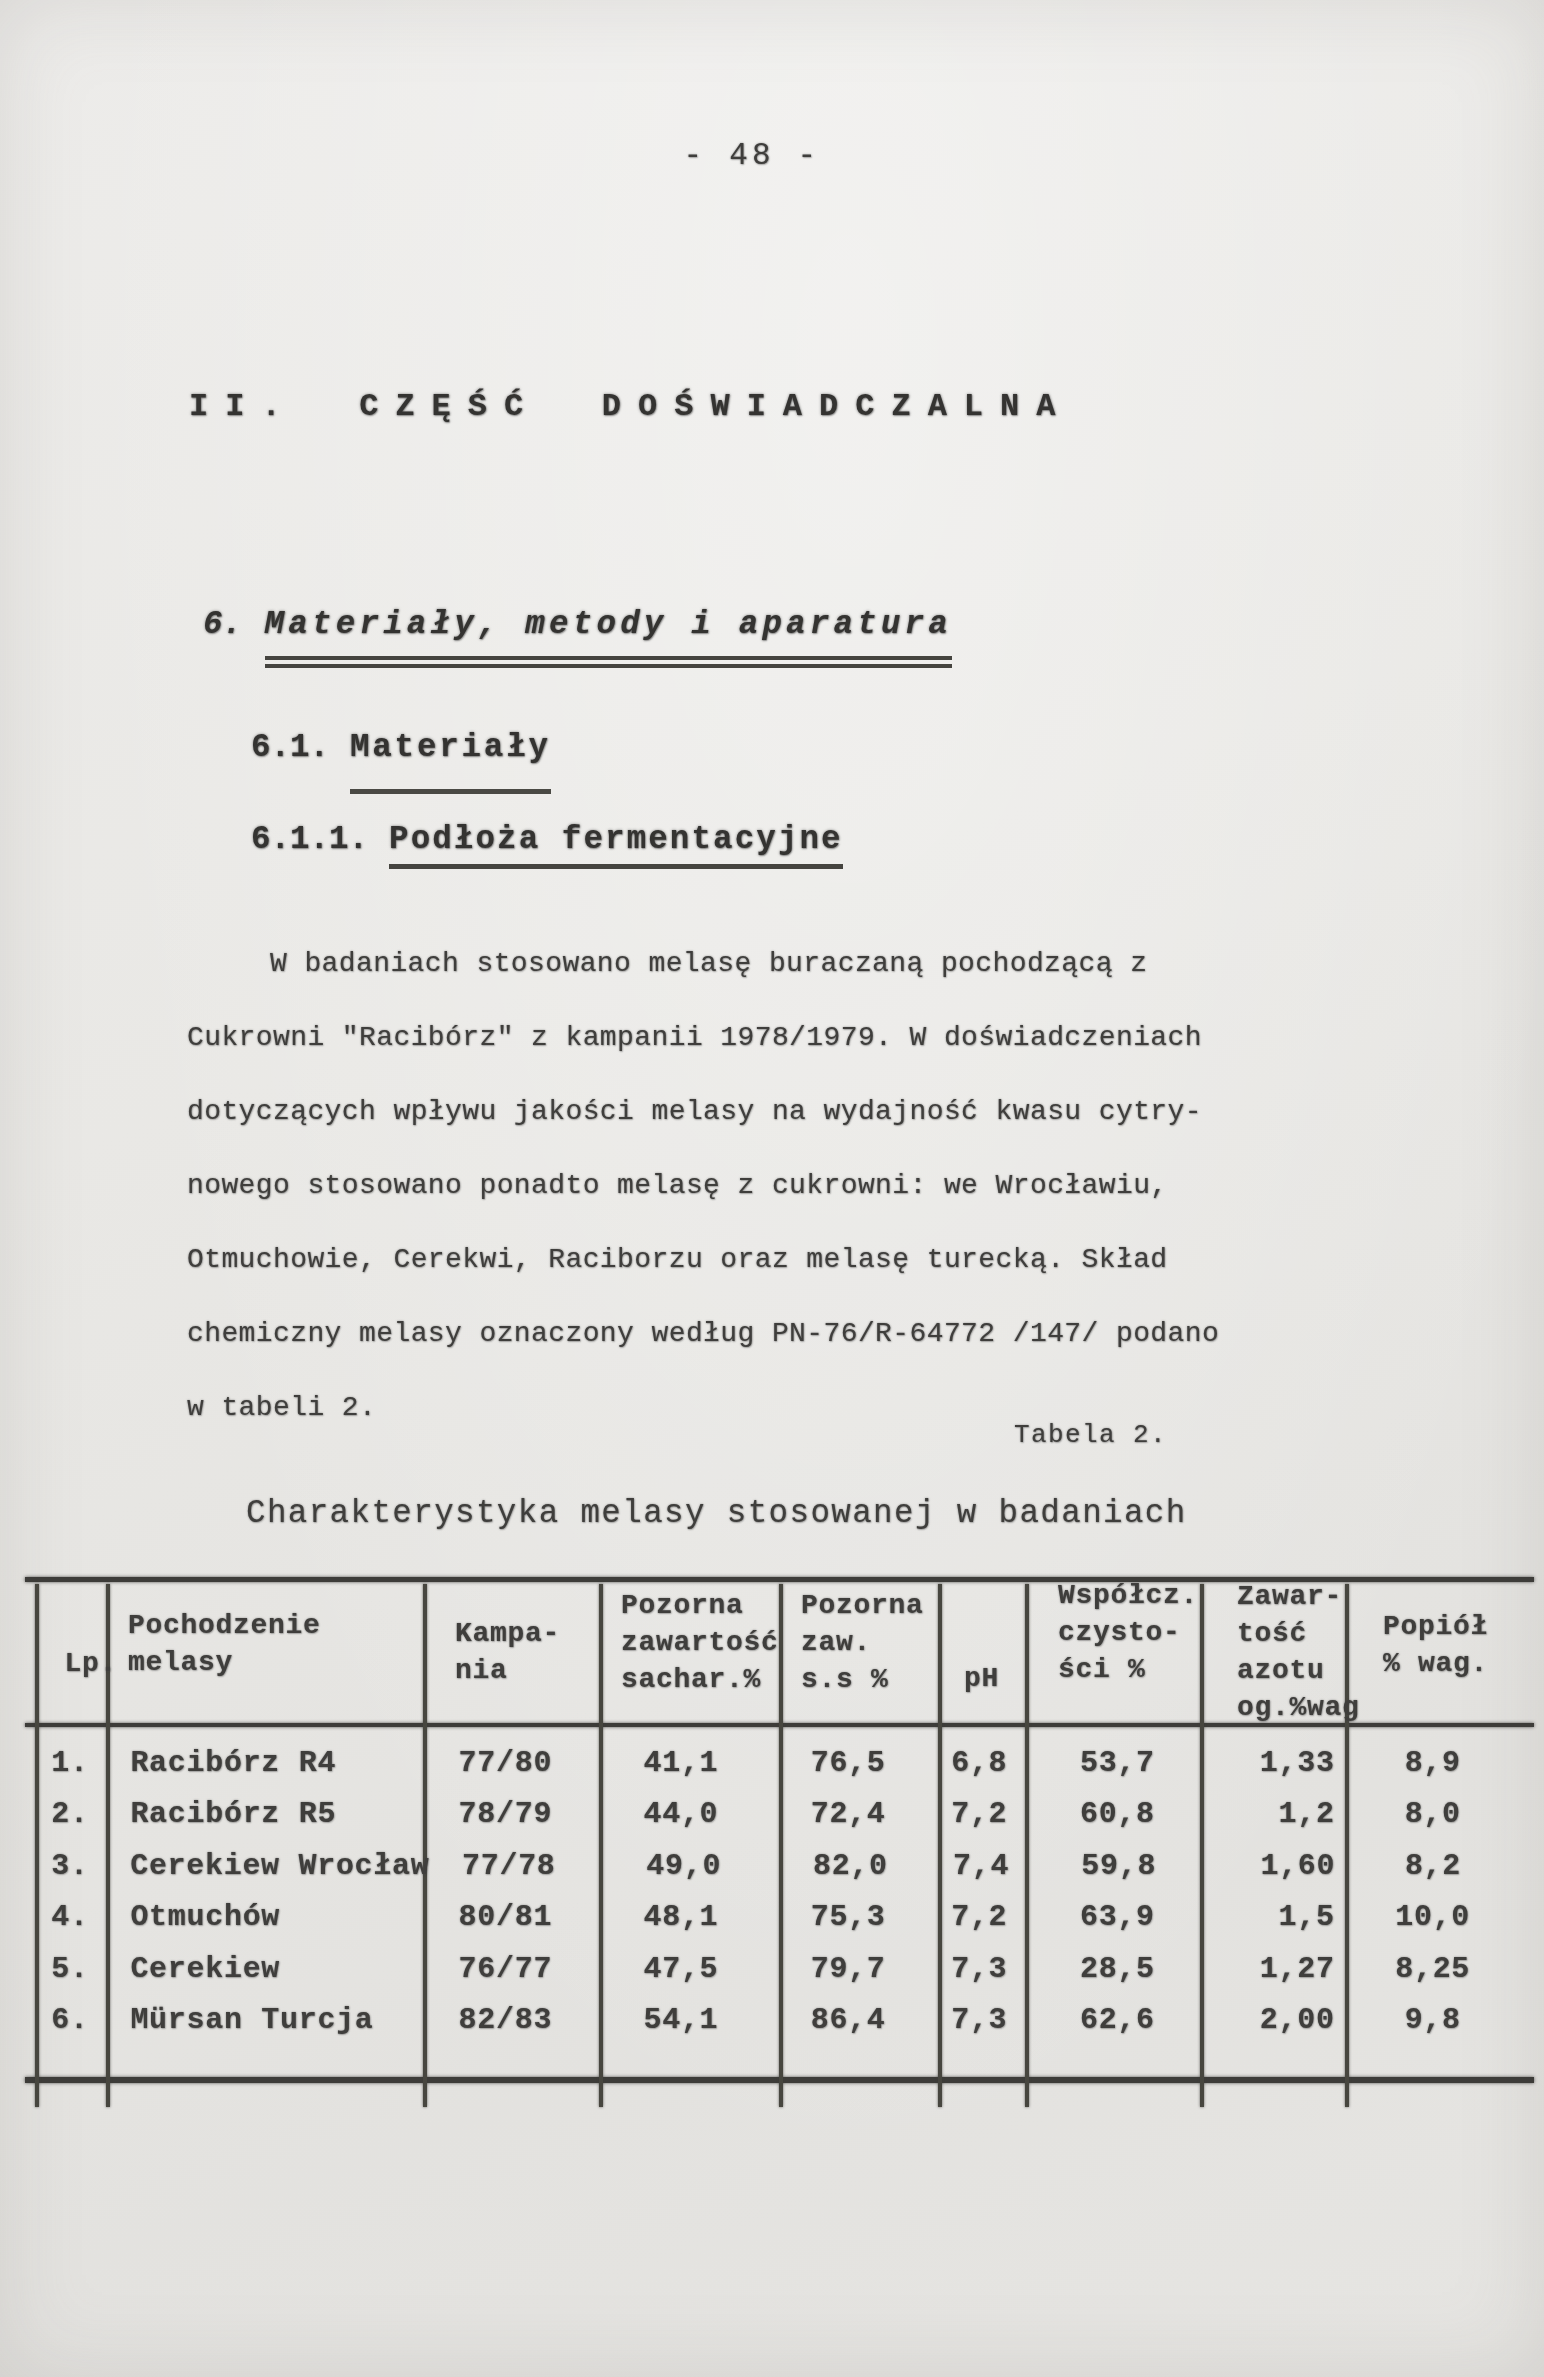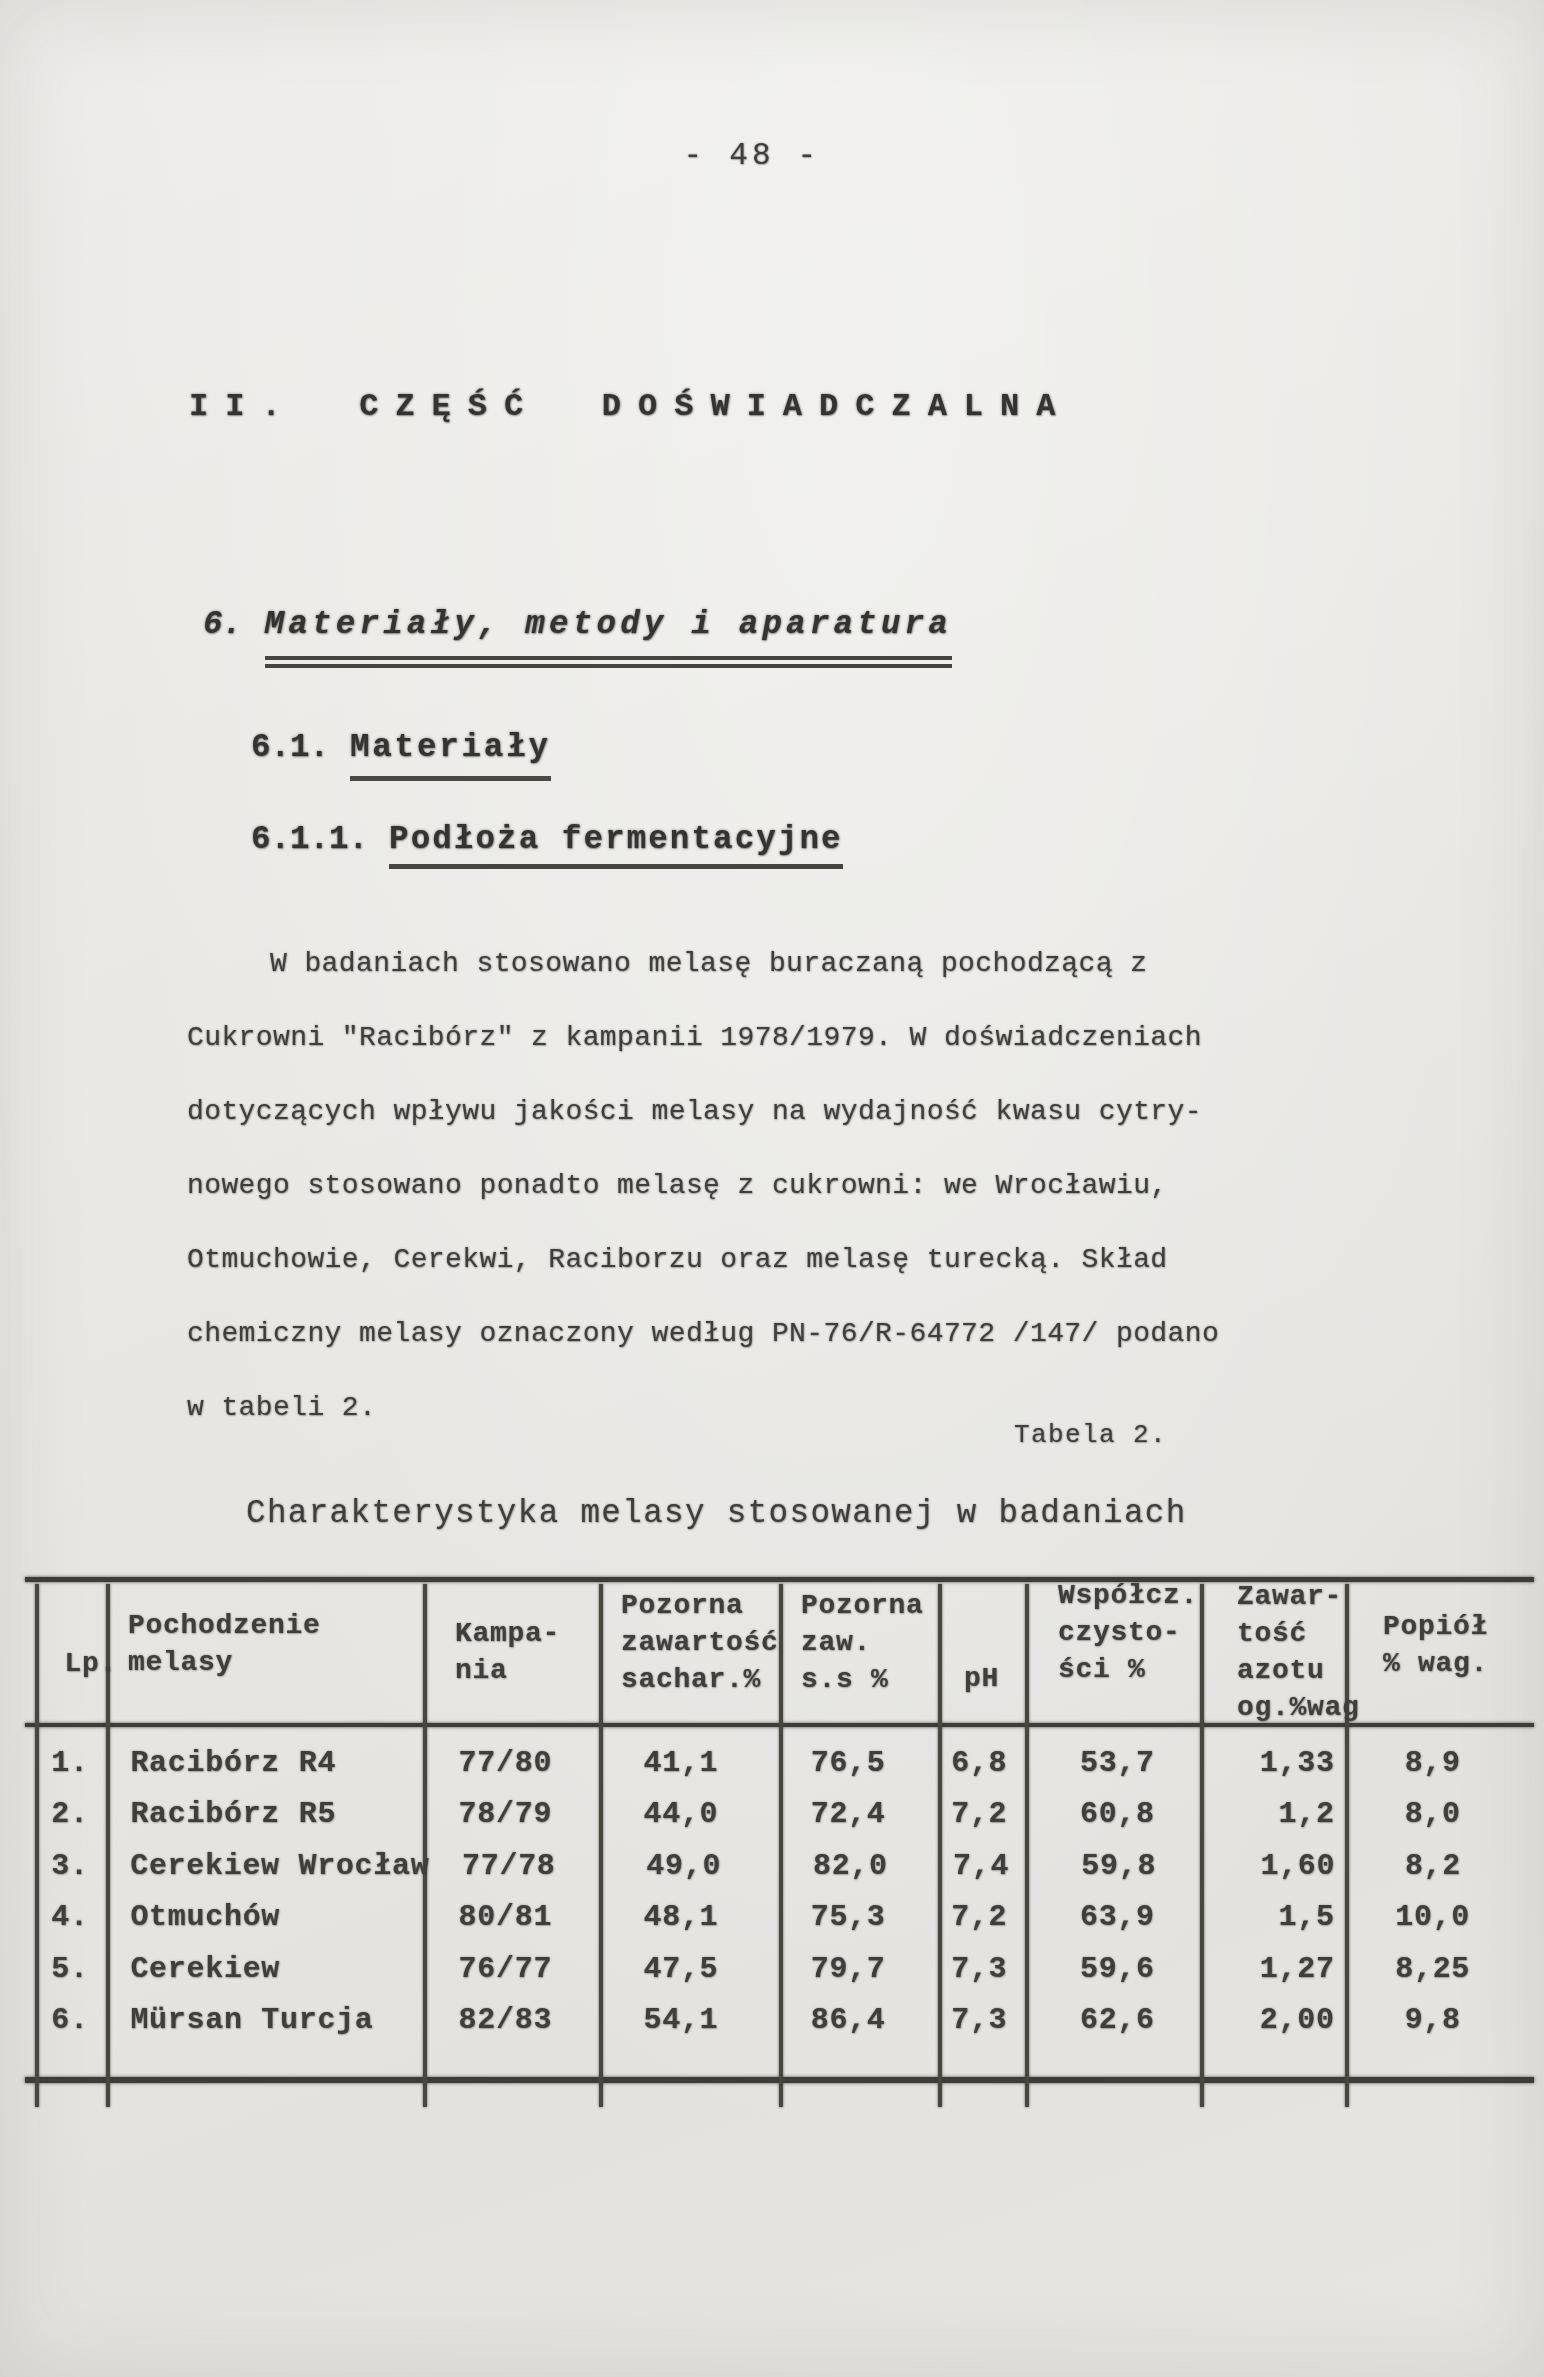--- a/index.html
+++ b/index.html
@@ -31,21 +31,21 @@
   .sec-6{ left:203px; top:606px;font-style:italic; }
   .sec-61{ left:251px; top:729px; }
   .sec-611{ left:251px; top:821px; }
   .sec-num{ display:inline-block; }
   .sec-title-6{
     display:inline-block; margin-left:22.6px; letter-spacing:4.2px;
     padding-bottom:12.7px; border-bottom:12px double #45443f;
   }
   .sec-title-61{
     display:inline-block; margin-left:21px; letter-spacing:2.8px;
-    padding-bottom:10px; border-bottom:5.7px solid #4a4944;
+    padding-bottom:23px; border-bottom:5.7px solid #4a4944;
   }
   .sec-title-611{
     display:inline-block; margin-left:21px; letter-spacing:2.1px;
     padding-bottom:5.7px; border-bottom:5.7px solid #45443f;
   }
 
   .paragraph{ position:absolute; left:181px; top:927px; width:1243px; }
   .pline{ height:74px; line-height:74px; font-size:28px; letter-spacing:0.4px; white-space:nowrap;margin-left:6px; }
   .pline.indent{ padding-left:83px; }
 
@@ -207,21 +207,21 @@
           <div class="tcell c7">1,5</div>
           <div class="tcell c8">10,0</div>
         </div>
         <div class="trow" style="top: 366px;">
           <div class="tcell c0">5.</div>
           <div class="tcell c1">Cerekiew</div>
           <div class="tcell c2">76/77</div>
           <div class="tcell c3">47,5</div>
           <div class="tcell c4">79,7</div>
           <div class="tcell c5">7,3</div>
-          <div class="tcell c6">59,6</div>
+          <div class="tcell c6">28,5</div>
           <div class="tcell c7">1,27</div>
           <div class="tcell c8">8,25</div>
         </div>
         <div class="trow" style="top: 417px;">
           <div class="tcell c0">6.</div>
           <div class="tcell c1">Mürsan Turcja</div>
           <div class="tcell c2">82/83</div>
           <div class="tcell c3">54,1</div>
           <div class="tcell c4">86,4</div>
           <div class="tcell c5">7,3</div>

